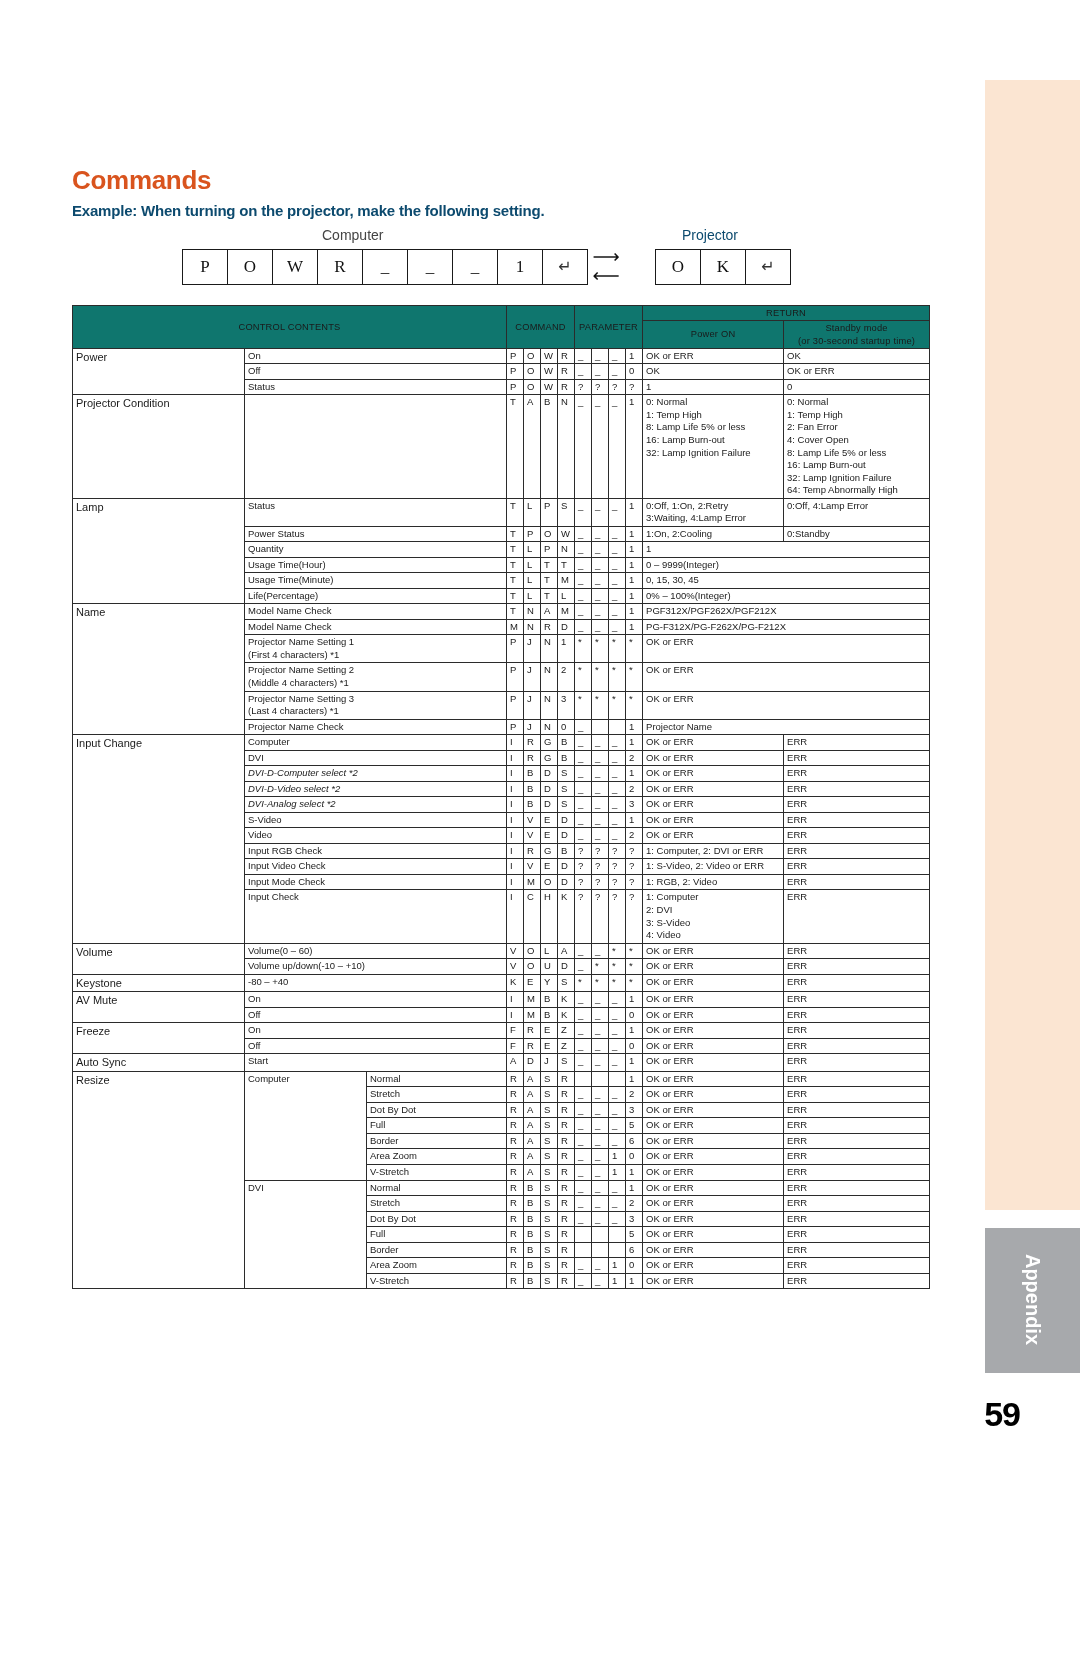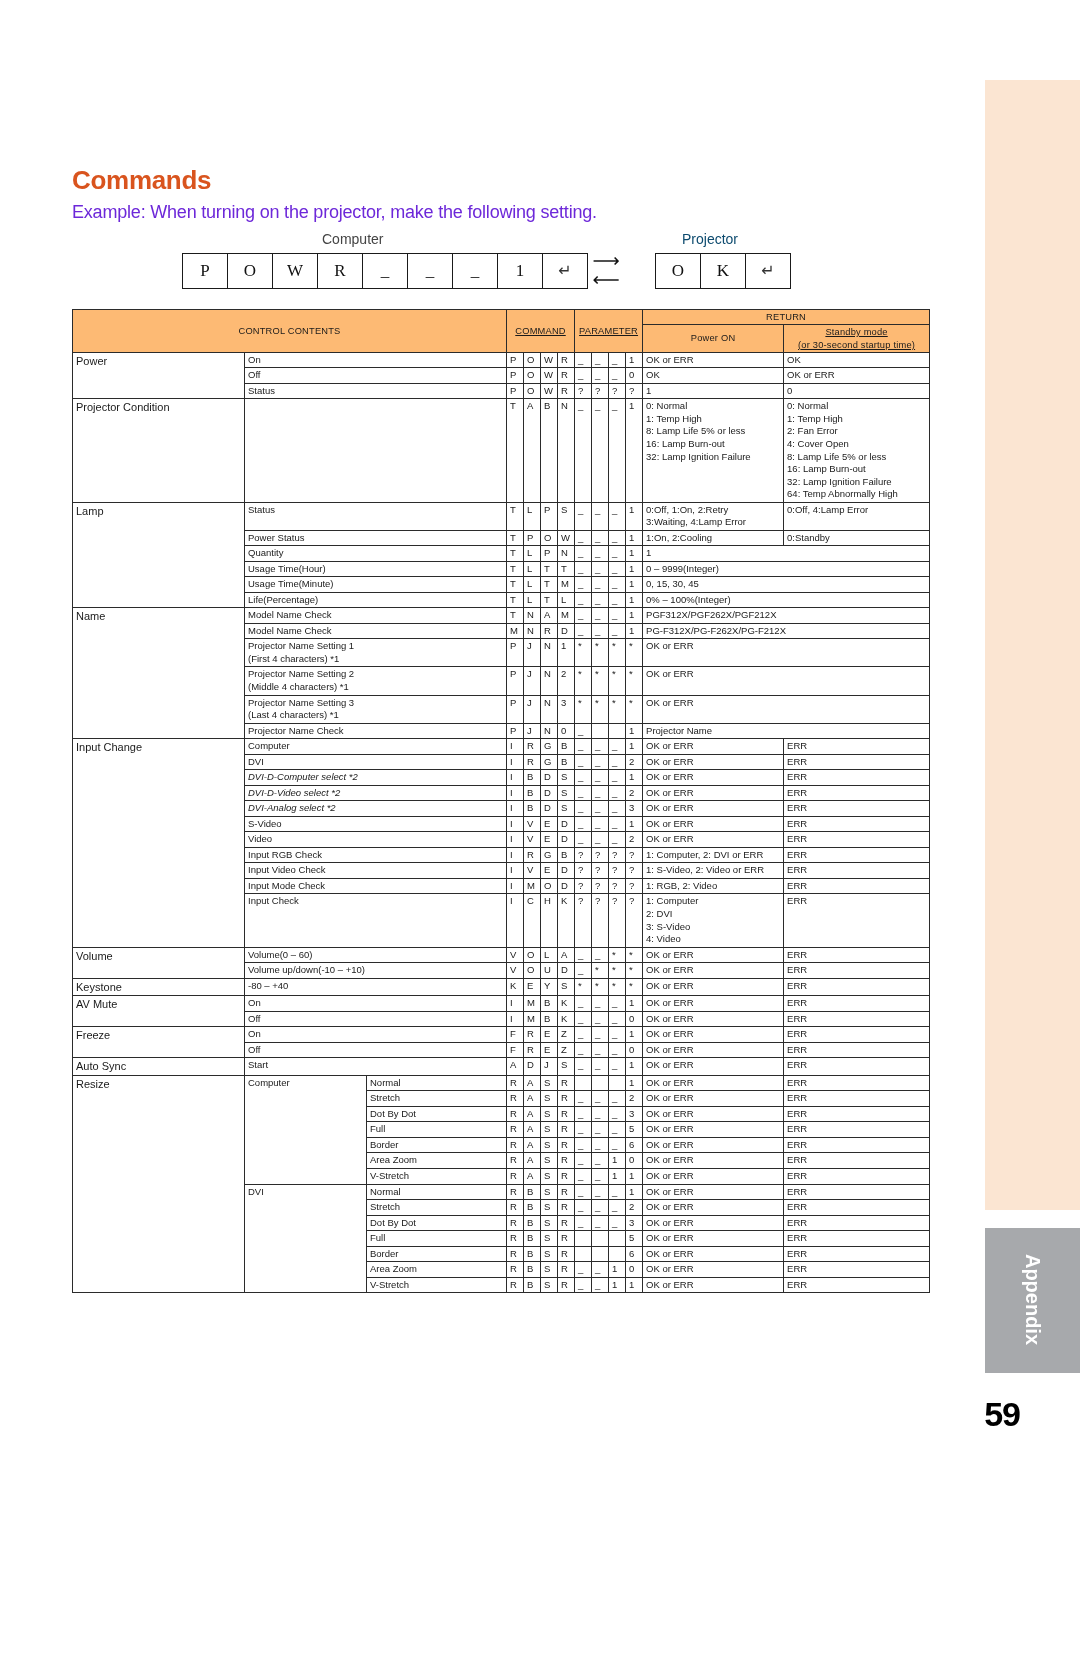--- a/index.html
+++ b/index.html
@@ -39,23 +39,23 @@
 
   h1.title{
     margin:0;
     font-size:26px;
     color:#d9541e;
     font-weight:bold;
     letter-spacing:-0.3px;
   }
   h2.subtitle{
     margin:6px 0 0 0;
-    font-size:18px;
-    font-weight:normal;
-    color:#6d28d9;
+    font-size:15px;
+    font-weight:bold;
+    color:#0c4a6e;
     letter-spacing:-0.2px;
   }
 
   
   .example{
     position:relative;height:70px;margin-top:6px;
   }
   .lbl-computer{
     position:absolute;left:250px;top:2px;font-size:14px;color:#444;
   }
@@ -93,28 +93,28 @@
   table.cmdtbl td,table.cmdtbl th{
     border:1px solid #2b2b2b;
     padding:1px 3px;
     vertical-align:top;
     line-height:1.32;
     font-weight:normal;
     text-align:left;
     overflow:hidden;
   }
   table.cmdtbl thead td{
-    background:#fdba74;
+    background:#0f766e;
     text-align:center;
     vertical-align:middle;
     font-size:9.3px;
     letter-spacing:0.2px;
   }
   thead td.hdr-cc{font-size:10px;}
-  thead td.hdr-small{font-size:8.4px;text-decoration:underline;}
+  thead td.hdr-small{font-size:8.4px;}
   td.ch{
     text-align:center;
     padding:1px 0;
     font-size:9.5px;
   }
   td.grp{ font-size:11px; }
   td.sub{ font-size:9.5px; }
   td.indent{ padding-left:16px;font-style:italic; }
   td.ret{ font-size:9.5px; }
   .mline{white-space:pre-line;}

